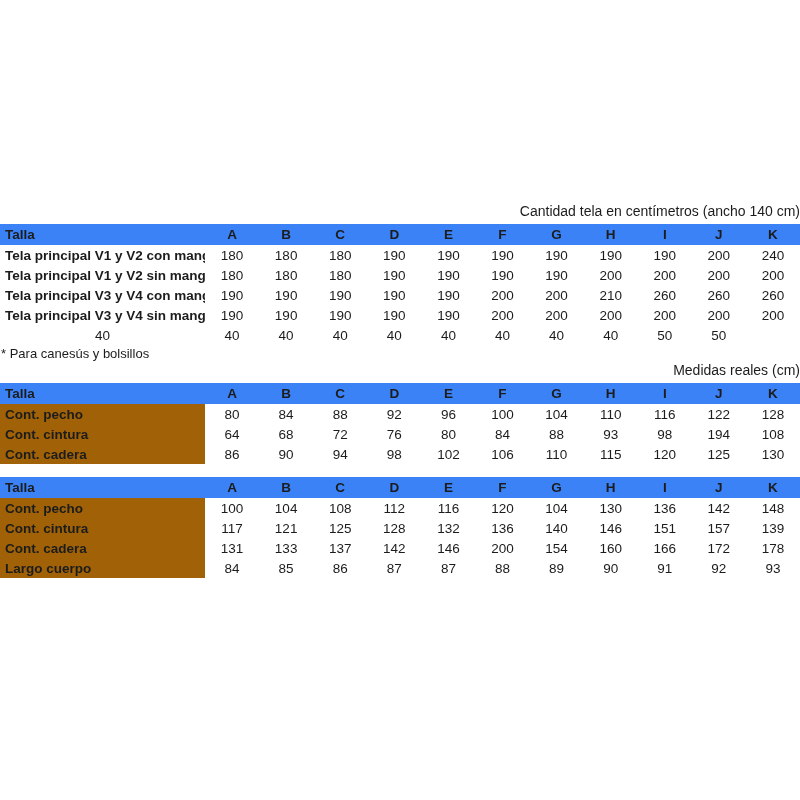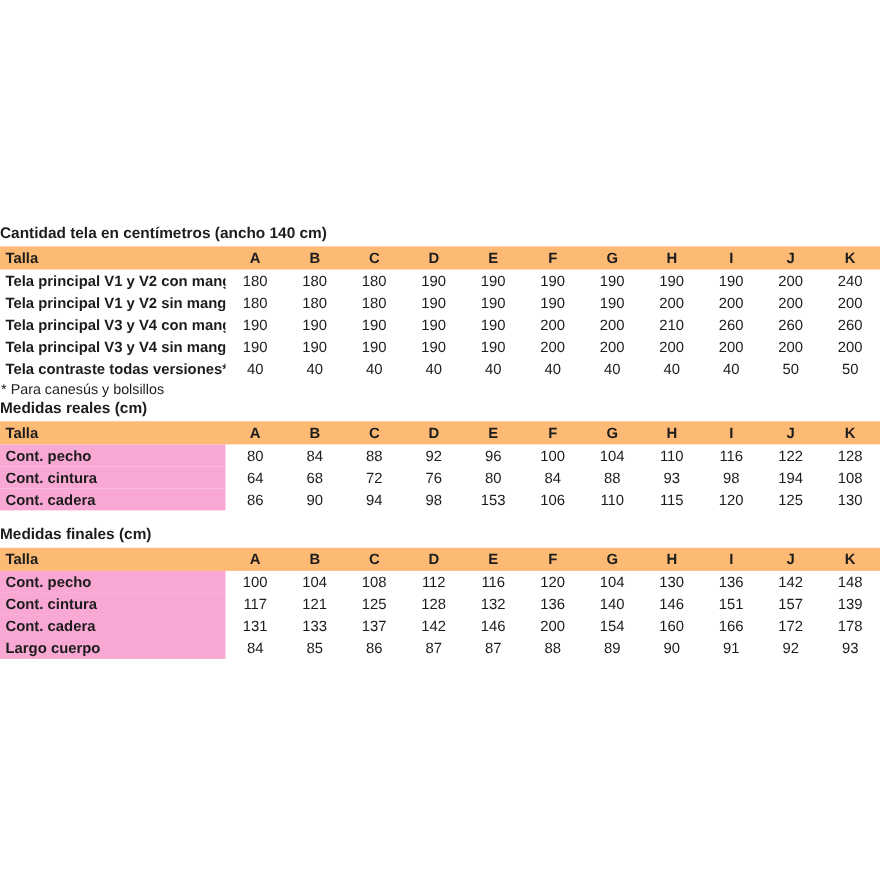--- a/index.html
+++ b/index.html
@@ -18,51 +18,51 @@
     padding-top: 203px;
   }
   .table-block {
     width: 800px;
   }
   #section-final {
     margin-top: 13px;
   }
   .table-title {
     font-size: 14px;
-    font-weight: bold;
-    text-align: left;
+    font-weight: normal;
+    text-align: right;
     margin: 0 0 5px 0;
     line-height: 16px;
   }
   .grid-row {
     display: grid;
     grid-template-columns: 205px repeat(11, 1fr);
     align-items: center;
   }
   .header-row {
-    background: #fdba74;
+    background: #3b82f6;
     height: 21px;
     font-weight: bold;
   }
   .data-row {
     height: 20px;
   }
   .label-cell {
     padding-left: 5px;
     font-weight: bold;
     font-size: 13.5px;
     white-space: nowrap;
     overflow: hidden;
   }
   .value-cell {
     text-align: center;
     font-size: 13.5px;
   }
   .data-row.shaded-label .label-cell {
-    background: #f9a8d4;
+    background: #a16207;
     align-self: stretch;
     display: flex;
     align-items: center;
   }
   .footnote {
     font-size: 13px;
     font-weight: normal;
     line-height: 15px;
     margin: 1px 0 1px 1px;
   }
@@ -139,21 +139,20 @@
           <div class="value-cell">190</div>
           <div class="value-cell">190</div>
           <div class="value-cell">200</div>
           <div class="value-cell">200</div>
           <div class="value-cell">200</div>
           <div class="value-cell">200</div>
           <div class="value-cell">200</div>
           <div class="value-cell">200</div>
         </div>
         <div class="grid-row data-row">
-          <div class="label-cell">Tela contraste todas versiones*</div>
           <div class="value-cell">40</div>
           <div class="value-cell">40</div>
           <div class="value-cell">40</div>
           <div class="value-cell">40</div>
           <div class="value-cell">40</div>
           <div class="value-cell">40</div>
           <div class="value-cell">40</div>
           <div class="value-cell">40</div>
           <div class="value-cell">40</div>
           <div class="value-cell">50</div>
@@ -207,33 +206,32 @@
           <div class="value-cell">98</div>
           <div class="value-cell">194</div>
           <div class="value-cell">108</div>
         </div>
         <div class="grid-row data-row shaded-label">
           <div class="label-cell">Cont. cadera</div>
           <div class="value-cell">86</div>
           <div class="value-cell">90</div>
           <div class="value-cell">94</div>
           <div class="value-cell">98</div>
-          <div class="value-cell">153</div>
+          <div class="value-cell">102</div>
           <div class="value-cell">106</div>
           <div class="value-cell">110</div>
           <div class="value-cell">115</div>
           <div class="value-cell">120</div>
           <div class="value-cell">125</div>
           <div class="value-cell">130</div>
         </div>
       </div>
   </section>
 
   <section class="table-block" id="section-final">
-    <h2 class="table-title">Medidas finales (cm)</h2>
     <div class="grid">
         <div class="grid-row header-row">
           <div class="label-cell">Talla</div>
           <div class="value-cell">A</div>
           <div class="value-cell">B</div>
           <div class="value-cell">C</div>
           <div class="value-cell">D</div>
           <div class="value-cell">E</div>
           <div class="value-cell">F</div>
           <div class="value-cell">G</div>

